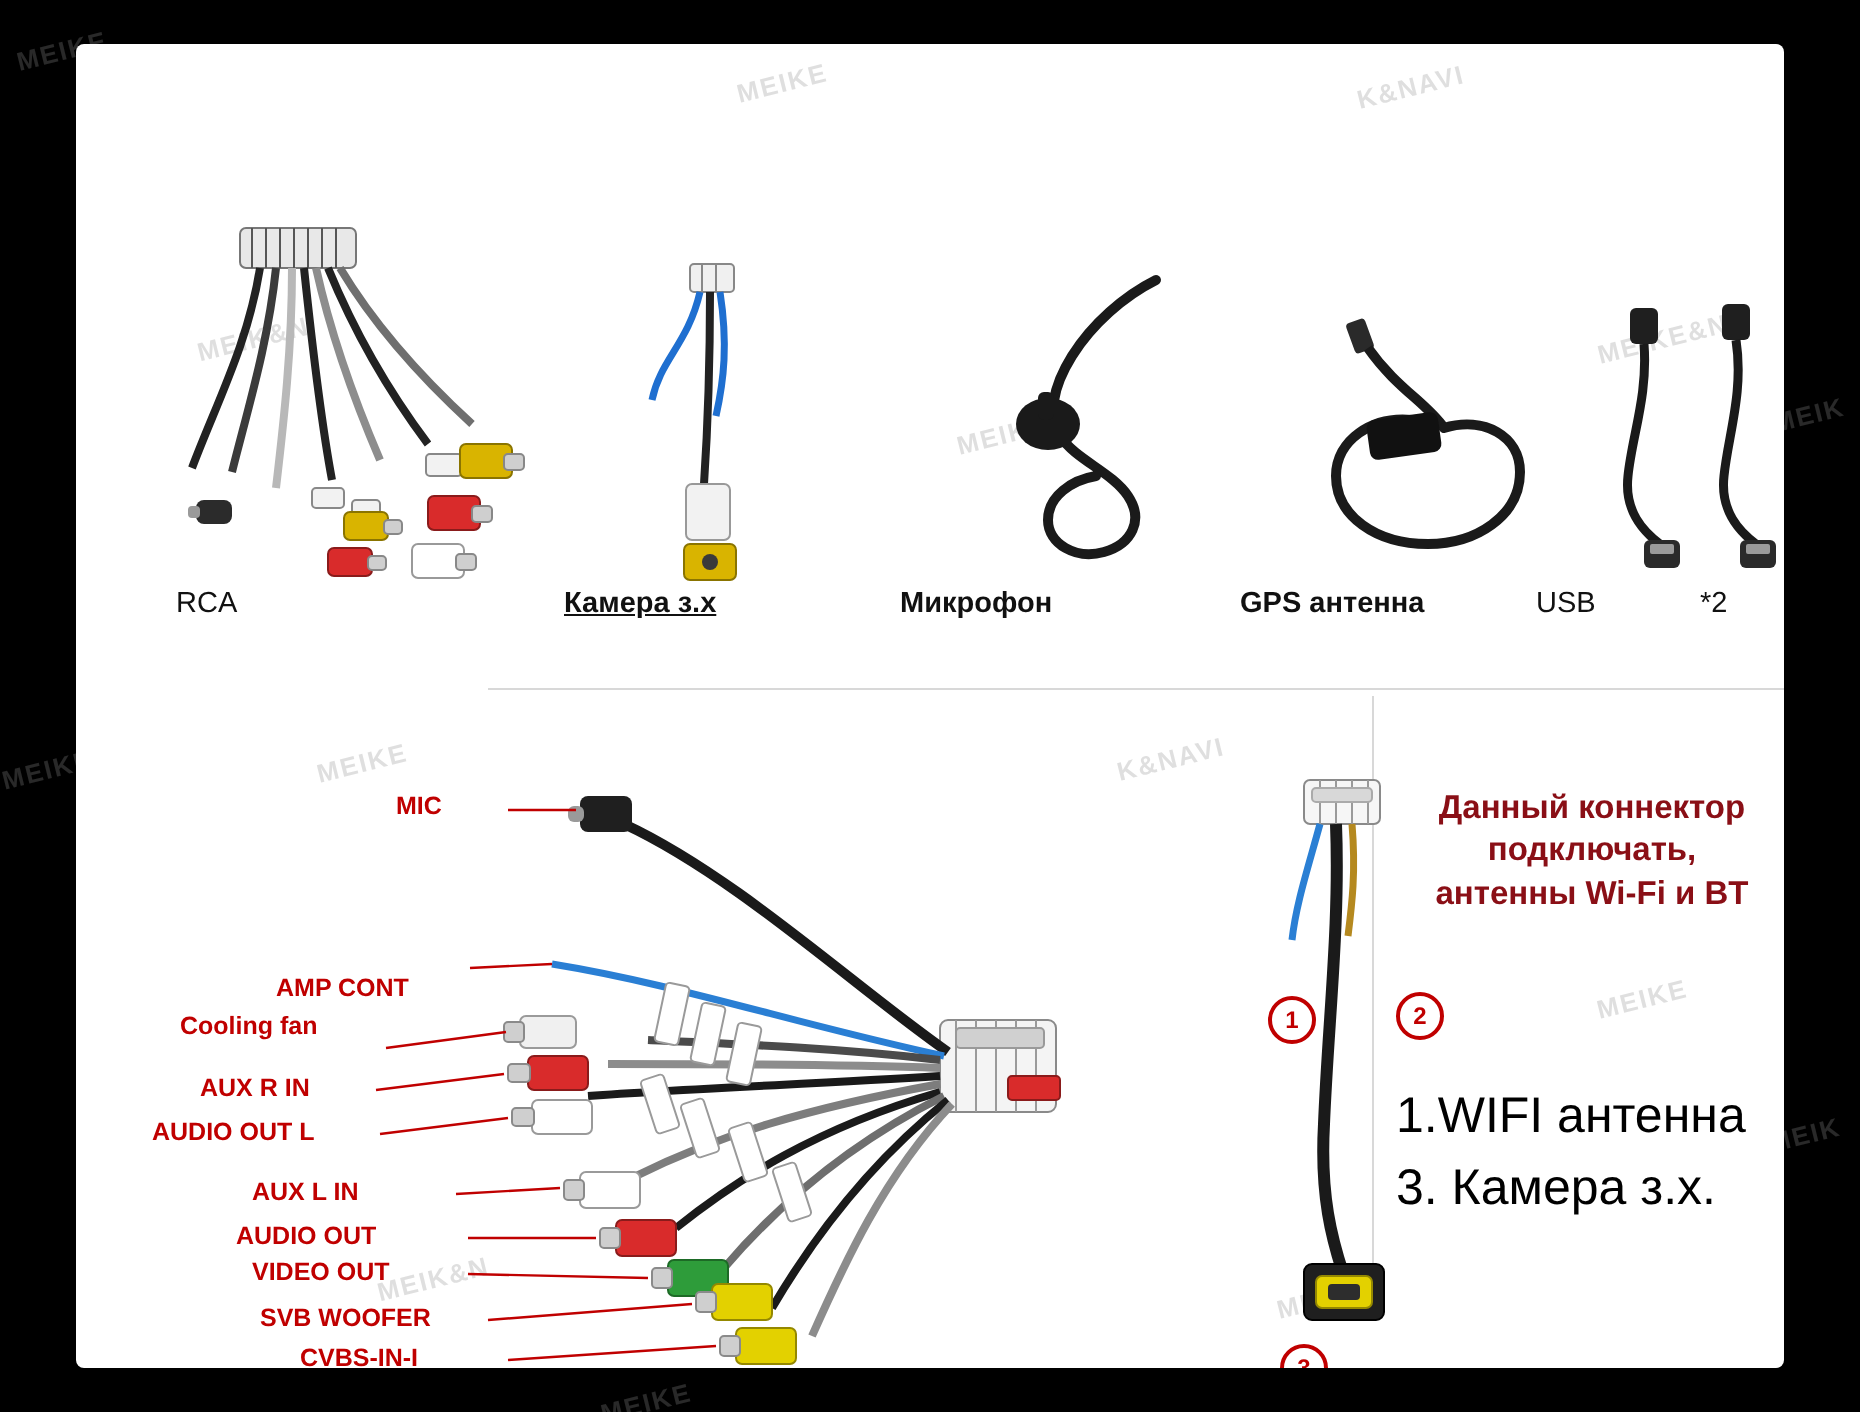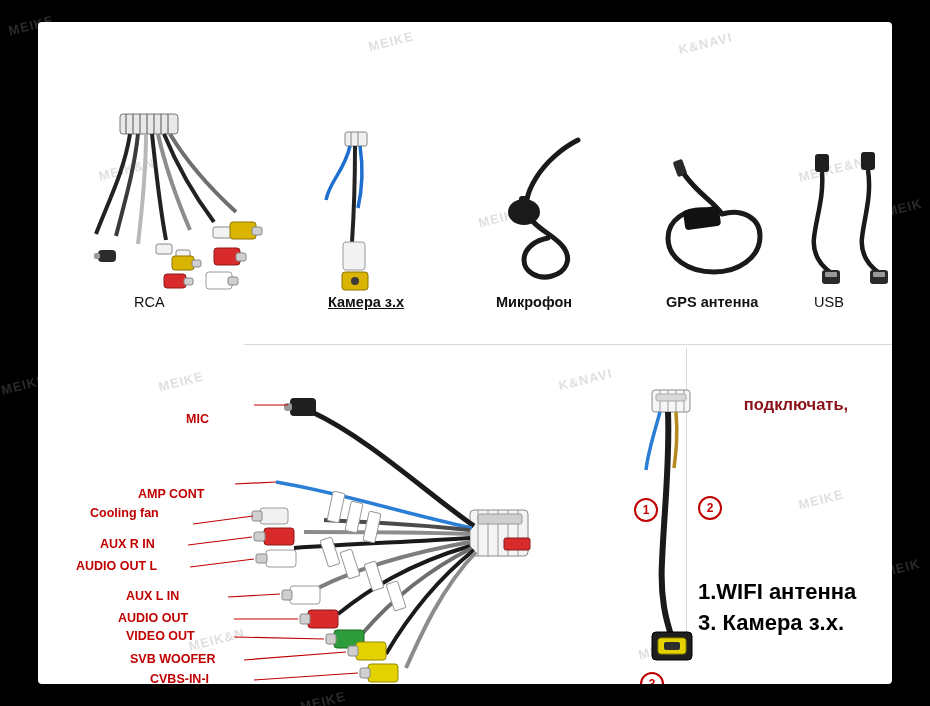--- a/index.html
+++ b/index.html
@@ -40,21 +40,20 @@
     user-select: none;
     white-space: nowrap;
   }
   .wm.dark { color: rgba(255,255,255,0.16); }
   .part-label {
     position: absolute;
     font-size: 14.5px;
     font-weight: bold;
     color: #111;
     white-space: nowrap;
-    margin-left: 46px;
   }
   .part-label.thin { font-weight: normal; }
 
   
   .hdiv {
     position: absolute;
     left: 206px;
     top: 322px;
     width: 648px;
     height: 1px;
@@ -87,25 +86,25 @@
     width: 192px;
     text-align: center;
     color: #8a0f16;
     font-weight: bold;
     font-size: 16.5px;
     line-height: 1.3;
   }
   .rt-list {
     position: absolute;
     left: 660px;
-    top: 554px;
+    top: 519px;
     width: 196px;
     color: #000;
-    font-weight: bold;
-    font-size: 22px;
+    font-weight: normal;
+    font-size: 25px;
     line-height: 1.42;
   }
   .circle-num {
     position: absolute;
     width: 20px;
     height: 20px;
     border-radius: 50%;
     border: 2px solid #c00000;
     color: #c00000;
     font-size: 12px;
@@ -327,21 +326,21 @@
         <line x1="150" y1="203" x2="214" y2="195"></line>
         <line x1="152" y1="225" x2="216" y2="217"></line>
         <line x1="190" y1="255" x2="242" y2="252"></line>
         <line x1="196" y1="277" x2="260" y2="277"></line>
         <line x1="196" y1="295" x2="286" y2="297"></line>
         <line x1="206" y1="318" x2="308" y2="310"></line>
         <line x1="216" y1="338" x2="320" y2="331"></line>
       </g>
     </svg>
 
-    <div class="wire-label" style="left:148px; top:374px;margin-top:16px;">MIC</div>
+    <div class="wire-label" style="left:160px; top:374px;">MIC</div>
     <div class="wire-label" style="left:100px; top:453px;margin-top:12px;">AMP CONT</div>
     <div class="wire-label" style="left:52px;  top:484px;text-align:right;">Cooling fan</div>
     <div class="wire-label" style="left:62px;  top:515px;">AUX R IN</div>
     <div class="wire-label" style="left:38px;  top:537px;">AUDIO OUT L</div>
     <div class="wire-label" style="left:88px;  top:567px;">AUX L IN</div>
     <div class="wire-label" style="left:80px;  top:589px;">AUDIO OUT</div>
     <div class="wire-label" style="left:88px;  top:607px;">VIDEO OUT</div>
     <div class="wire-label" style="left:92px;  top:630px;">SVB WOOFER</div>
     <div class="wire-label" style="left:112px; top:650px;">CVBS-IN-I</div>
 
@@ -365,21 +364,23 @@
       <rect x="62" y="280" width="40" height="28" rx="4" fill="#1f1f1f" stroke="#000"></rect>
       <rect x="68" y="286" width="28" height="16" rx="3" fill="#e3d100" stroke="#948800"></rect>
       <rect x="74" y="290" width="16" height="8" rx="2" fill="#2d2d2d"></rect>
     </svg>
 
     <div class="circle-num" style="left:596px; top:476px;">1</div>
     <div class="circle-num" style="left:660px; top:474px;">2</div>
     <div class="circle-num" style="left:602px; top:650px;">3</div>
 
     <div class="rt-note">
+      <div>Данный коннектор</div>
       <div>подключать,</div>
+      <div>антенны Wi-Fi и BT</div>
     </div>
 
     <div class="rt-list">
       <div>1.WIFI антенна</div>
       <div>3. Камера з.х.</div>
     </div>
 
   </div>
 </div>
 

